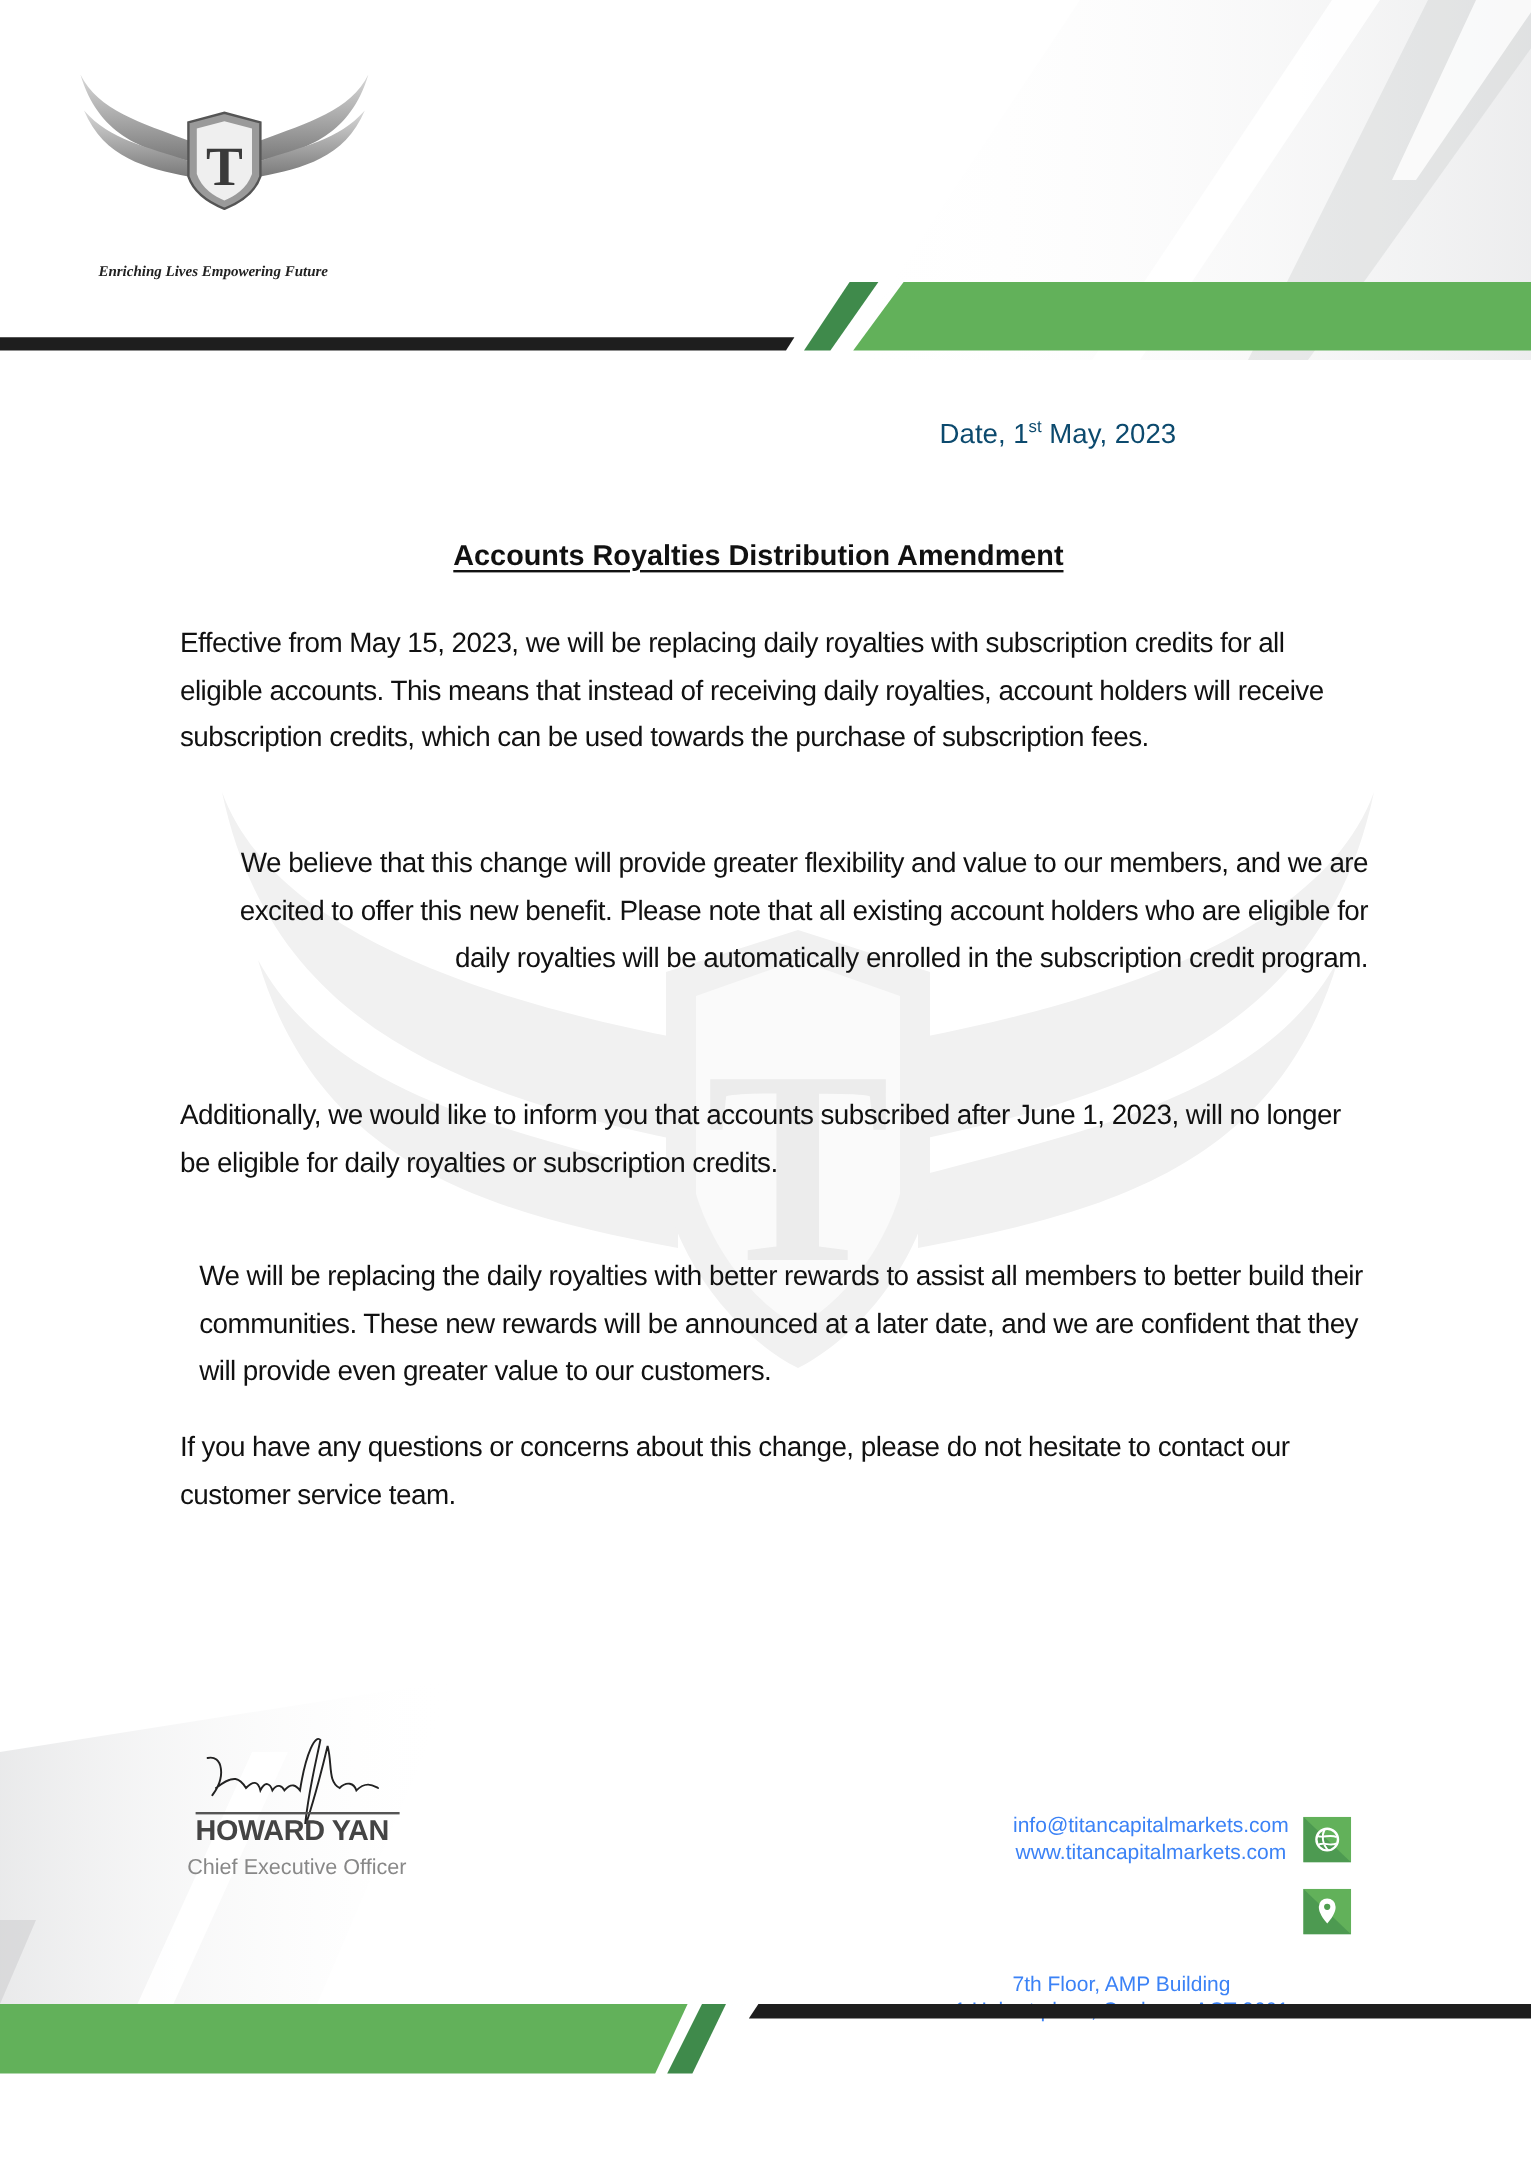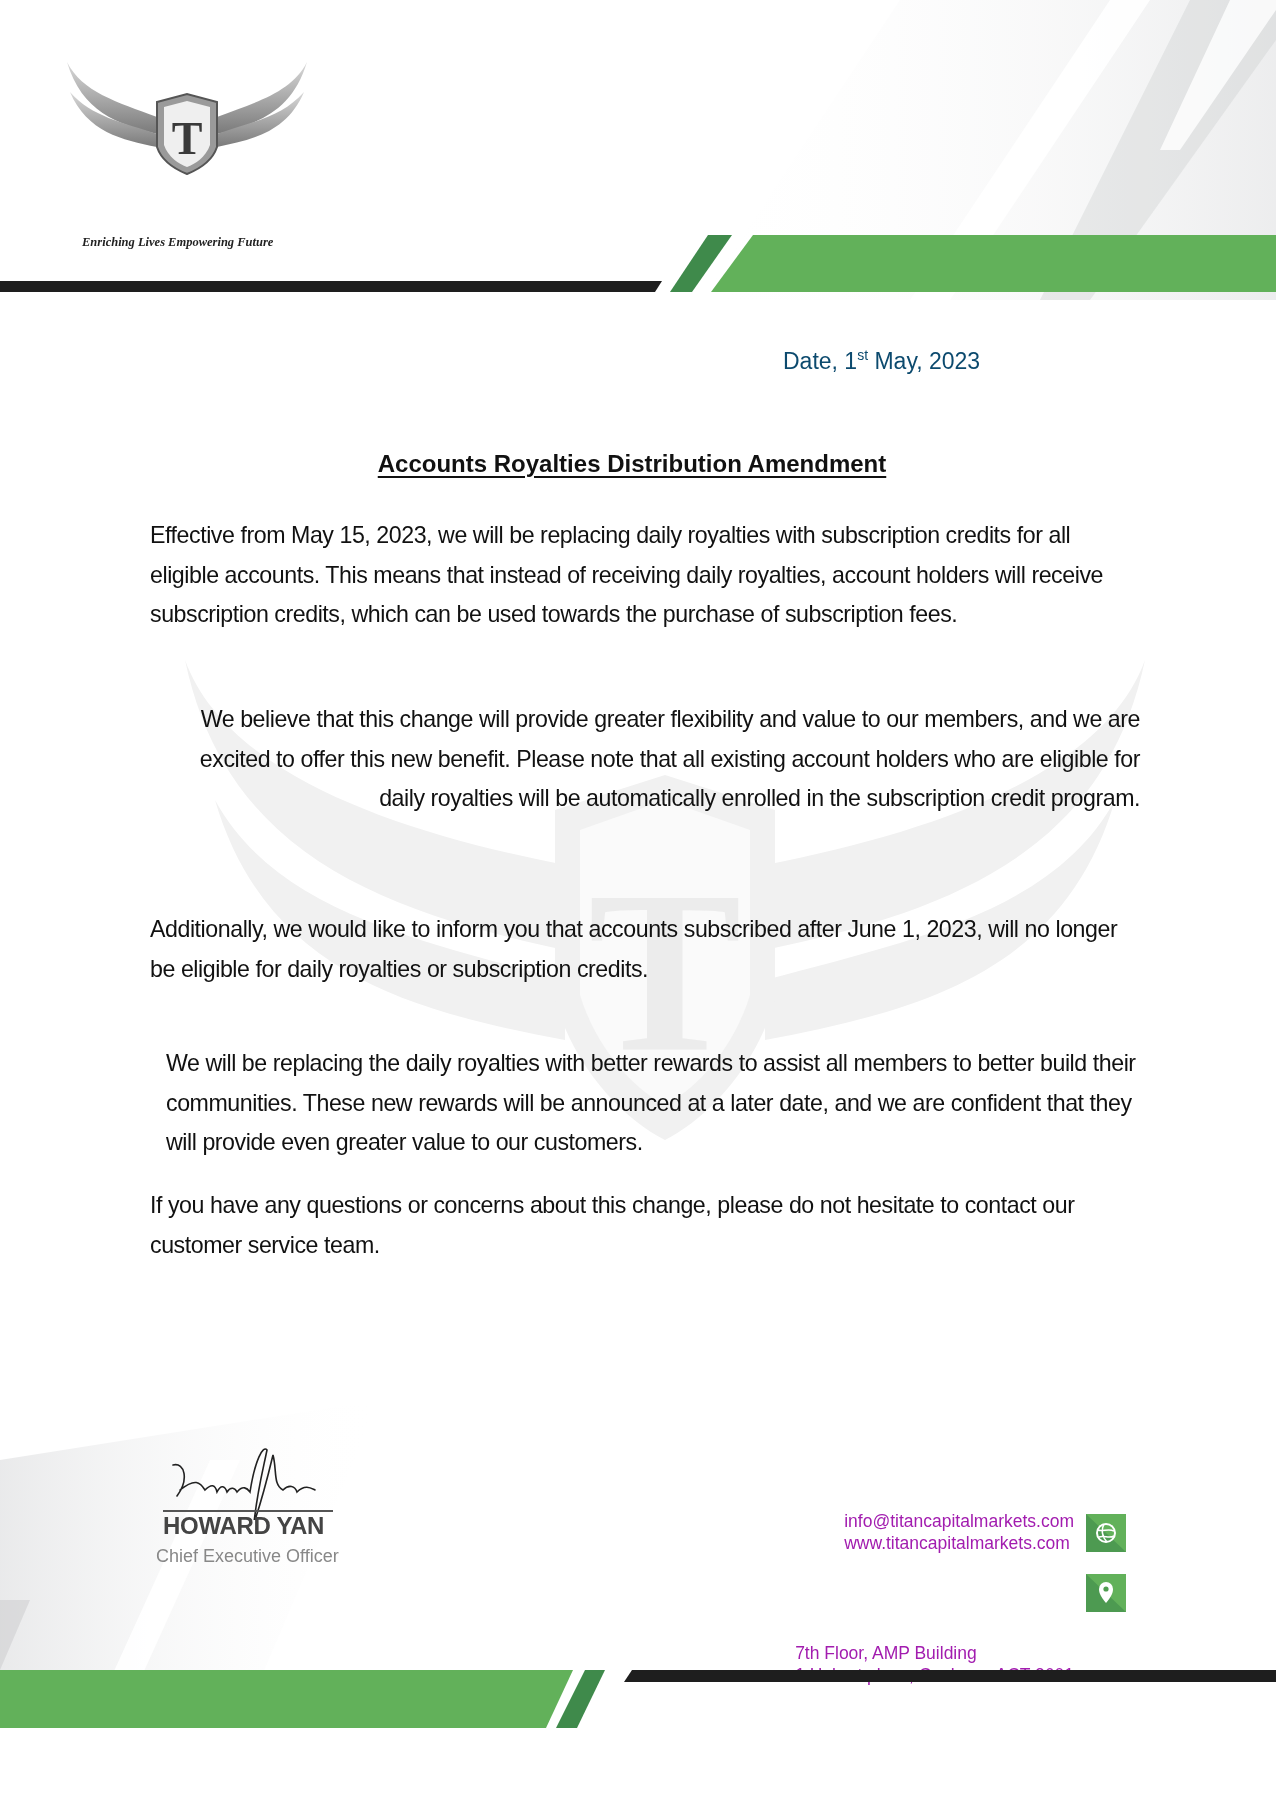--- a/index.html
+++ b/index.html
@@ -1,31 +1,31 @@
 <!DOCTYPE html>
 <html><head>
 <meta charset="utf-8">
 <style>
   html,body{margin:0;padding:0;}
   body{width:1276px;height:1816px;position:relative;overflow:hidden;background:#fff;font-family:"Liberation Sans",sans-serif;color:#111;}
   .abs{position:absolute;}
   .deco svg{display:block;}
   #logo{left:62px;top:62px;width:250px;height:176px;}
   #logo .wordmark{position:absolute;left:22px;top:113px;font-family:"Liberation Serif",serif;font-size:40px;letter-spacing:17px;color:#1c1c1c;}
-  #logo .tagline{position:absolute;left:20px;top:157px;font-family:"Liberation Serif",serif;font-style:italic;font-weight:bold;font-size:12.5px;color:#222;white-space:nowrap;margin-top:16px;}
+  #logo .tagline{position:absolute;left:20px;top:157px;font-family:"Liberation Serif",serif;font-style:italic;font-weight:bold;font-size:12.5px;color:#222;white-space:nowrap;}
   #date{left:783px;top:348px;font-size:23px;color:#0c4a6e;white-space:nowrap;}
   #date sup{font-size:14px;vertical-align:9px;line-height:0;}
   #title{left:16px;width:1232px;top:450px;text-align:center;font-size:24px;font-weight:bold;text-decoration:underline;text-underline-offset:4px;}
   .para{position:absolute;left:150px;width:990px;font-size:23.2px;line-height:39.5px;letter-spacing:-0.45px;word-spacing:0px;color:#111;}
   #p1{top:516px;} #p2{top:700px;text-align:right;} #p3{top:910px;} #p4{top:1028px;} #p5{top:1186px;}
   #sig{left:155px;top:1440px;width:200px;height:140px;}
   #sig .name{position:absolute;left:8px;top:72px;font-size:24px;font-weight:bold;color:#444;letter-spacing:-0.3px;white-space:nowrap;}
   #sig .role{position:absolute;left:1px;top:106px;font-size:18px;color:#888;white-space:nowrap;}
   #sig .line{position:absolute;left:8px;top:70px;width:170px;height:2px;background:#555;}
-  .contact{position:absolute;right:202px;text-align:left;font-size:17.5px;color:#a21caf;line-height:22px;white-space:nowrap;}
+  .contact{position:absolute;right:202px;text-align:center;font-size:17.5px;color:#3b82f6;line-height:22px;white-space:nowrap;}
   #c1{top:1510px;} #c2{top:1642px;}
   .ibox{position:absolute;left:1086px;width:40px;height:38px;}
   #icon-web{top:1514px;} #icon-loc{top:1574px;}
 </style>
 </head>
 <body>
 
 <div class="abs deco" style="left:0;top:0;width:1276px;height:300px;">
   <svg width="1276" height="300">
     <defs>

